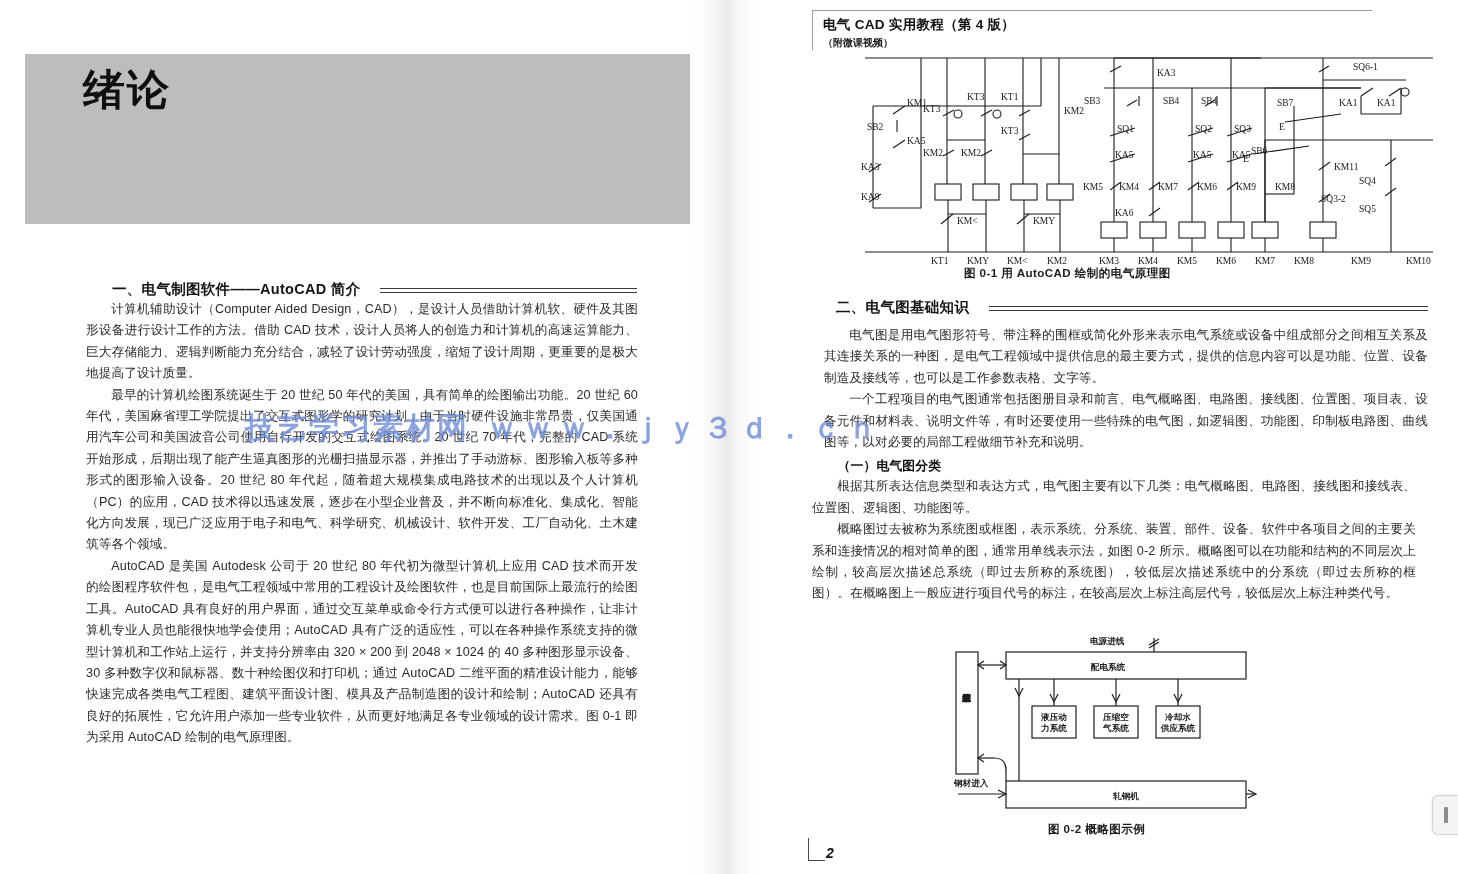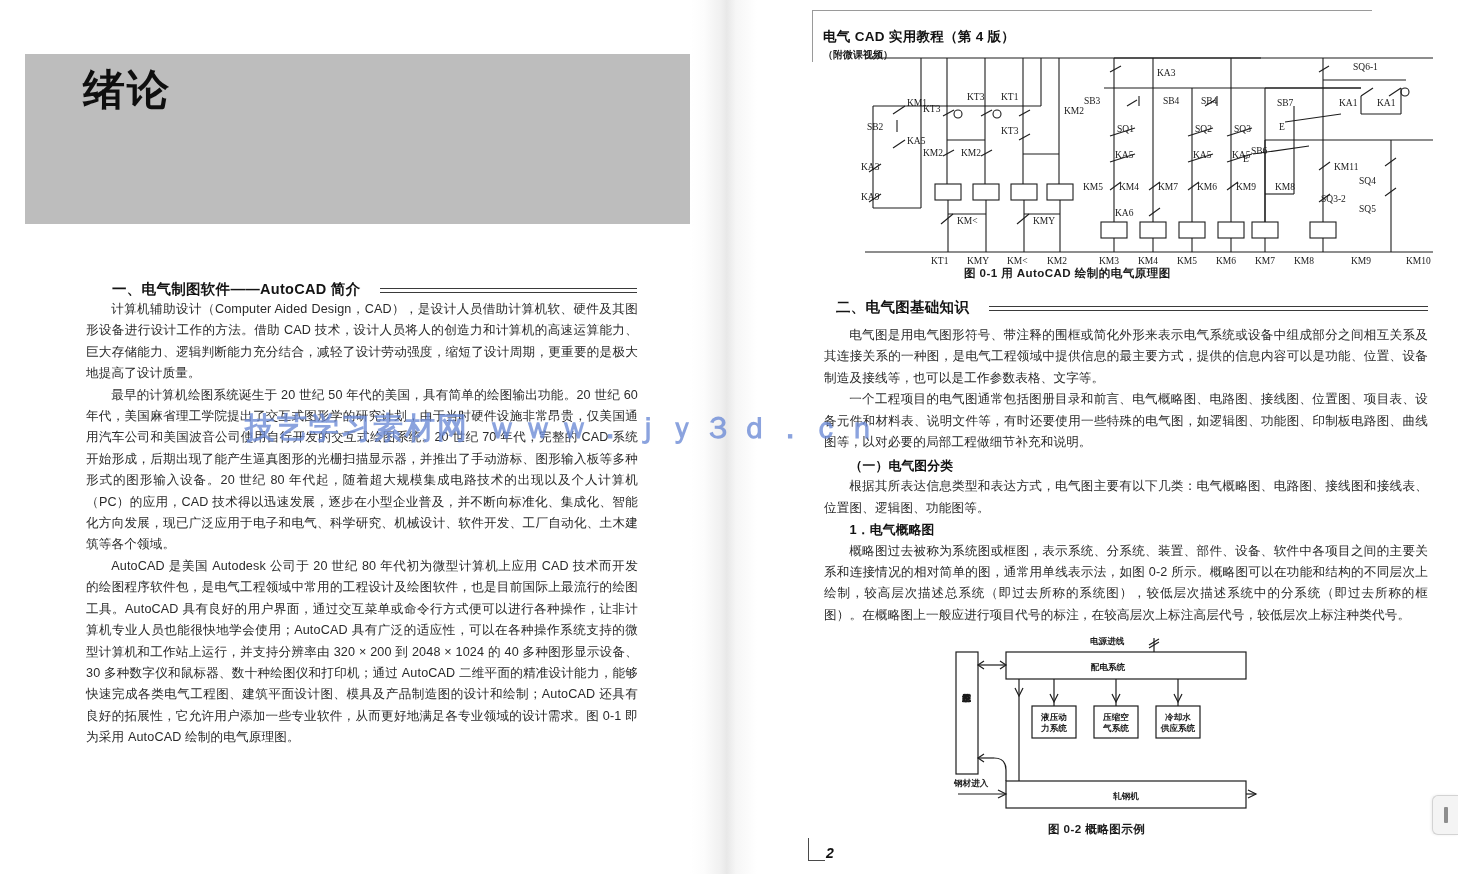--- a/index.html
+++ b/index.html
@@ -87,33 +87,33 @@
   .lp-body { left: 86px; top: 299px; width: 552px; }
 
   
   .rp-header {
     position: absolute;
     left: 12px; top: 10px;
     width: 560px;
     padding-left: 10px;
     border-left: 1px solid #9a9a9a;
     border-top: 1px solid #9a9a9a;
-    padding-top: 17px;
+    padding-top: 5px;
   }
   .rp-header .bt {
     font-size: 13.5px; font-weight: 700; color: #121212; letter-spacing: .3px;
     white-space: nowrap;
   }
   .rp-header .st {
     font-size: 10px; font-weight: 700; color: #1d1d1d; margin-top: 2px;
   }
 
   .rp-sec2 { position: absolute; left: 36px; top: 298px; width: 592px; }
   .rp-body1 { left: 24px; top: 325px; width: 604px; }
-  .rp-body2 { left: 24px; top: 455px; width: 604px; }
+  .rp-body2 { left: 12px; top: 455px; width: 604px; }
 
   .sub-head {
     font-weight: 700; color: #111; font-size: 12.8px;
     text-indent: 1.2em; margin: 1px 0 0 0;
   }
   .num-head {
     font-weight: 700; color: #111; font-size: 12.8px;
     text-indent: 1.2em; margin: 1px 0 0 0;
   }
 
@@ -218,21 +218,20 @@
     </div>
 
     <div class="body-col rp-body1">
       <p>电气图是用电气图形符号、带注释的围框或简化外形来表示电气系统或设备中组成部分之间相互关系及其连接关系的一种图，是电气工程领域中提供信息的最主要方式，提供的信息内容可以是功能、位置、设备制造及接线等，也可以是工作参数表格、文字等。</p>
       <p>一个工程项目的电气图通常包括图册目录和前言、电气概略图、电路图、接线图、位置图、项目表、设备元件和材料表、说明文件等，有时还要使用一些特殊的电气图，如逻辑图、功能图、印制板电路图、曲线图等，以对必要的局部工程做细节补充和说明。</p>
     </div>
 
     <div class="body-col rp-body2">
       <p class="sub-head">（一）电气图分类</p>
       <p>根据其所表达信息类型和表达方式，电气图主要有以下几类：电气概略图、电路图、接线图和接线表、位置图、逻辑图、功能图等。</p>
-      <p class="num-head">1．电气概略图</p>
       <p>概略图过去被称为系统图或框图，表示系统、分系统、装置、部件、设备、软件中各项目之间的主要关系和连接情况的相对简单的图，通常用单线表示法，如图 0-2 所示。概略图可以在功能和结构的不同层次上绘制，较高层次描述总系统（即过去所称的系统图），较低层次描述系统中的分系统（即过去所称的框图）。在概略图上一般应进行项目代号的标注，在较高层次上标注高层代号，较低层次上标注种类代号。</p>
     </div>
   </div>
 
   <div class="fig1">
   <svg width="576" height="222" viewBox="0 0 576 222">
     <g stroke="#1d1d1d" stroke-width="1.1" fill="none">
 
       <line x1="4" y1="14" x2="572" y2="14"></line>
 

